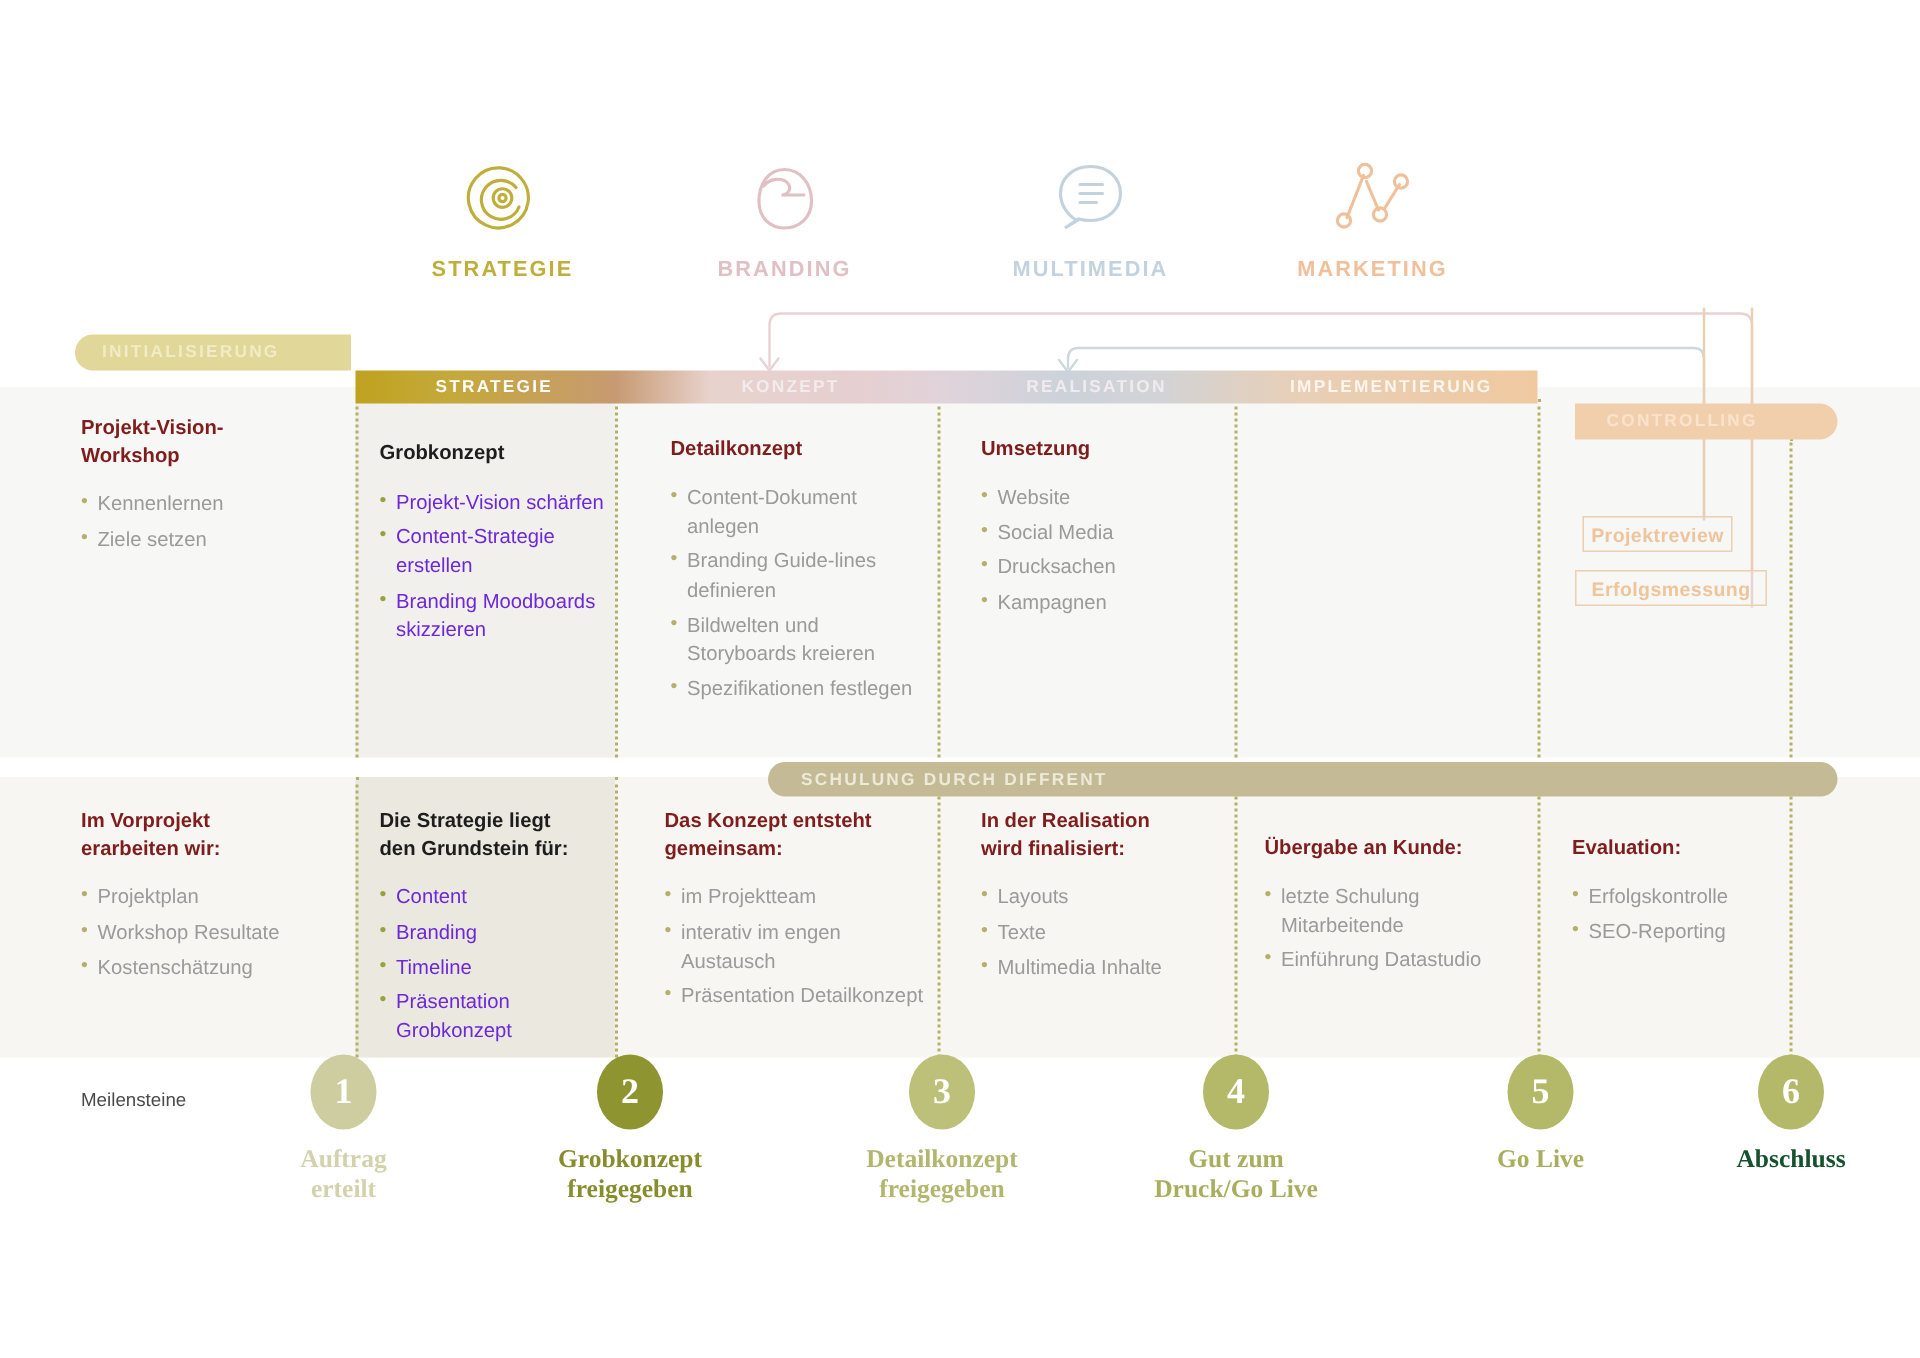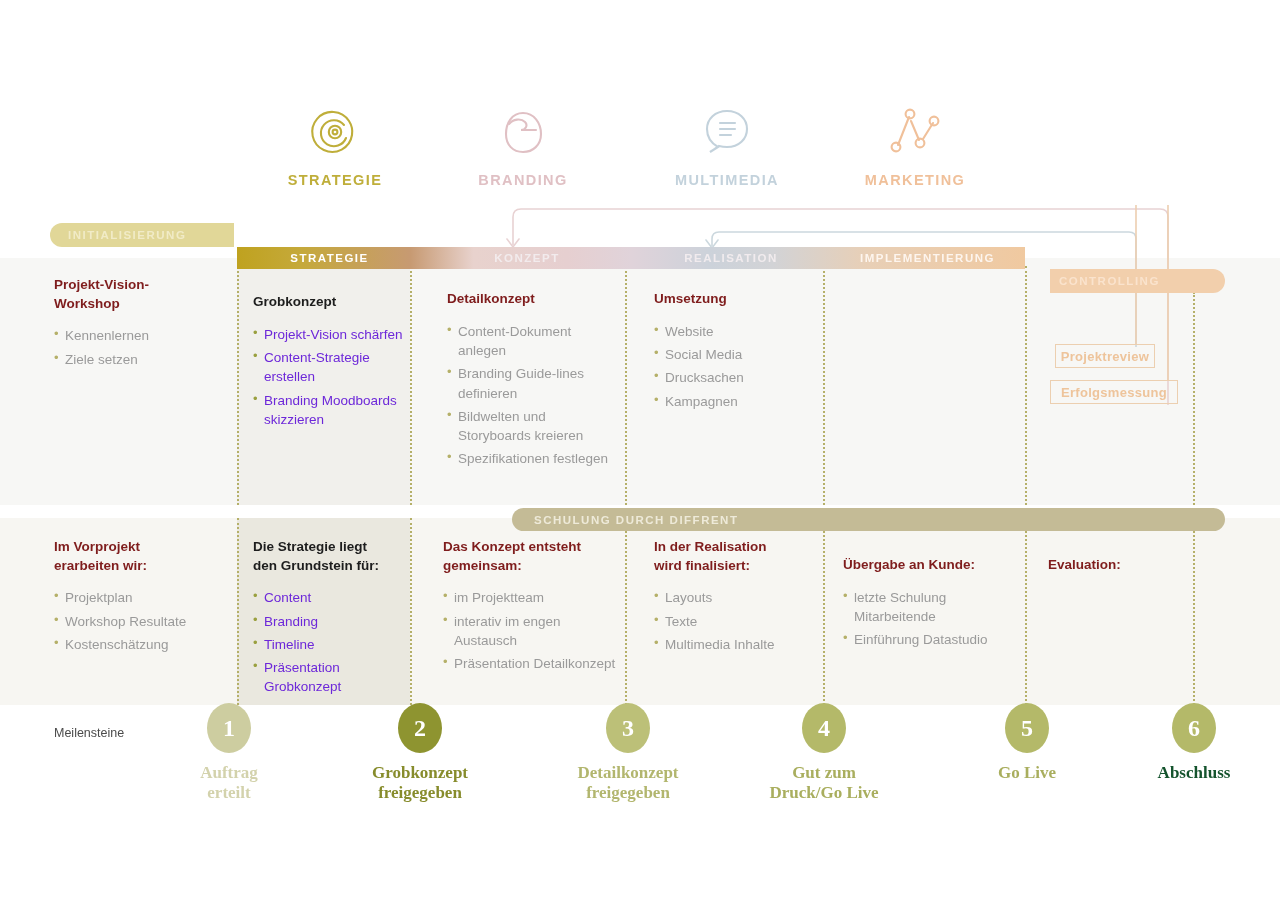--- a/index.html
+++ b/index.html
@@ -61,21 +61,21 @@
     position:absolute; display:flex; align-items:center;
     font-size:11.5px; font-weight:bold; letter-spacing:1.5px;
     color:#ffffff; padding-left:18px;
   }
   .pill-init {
     left:50px; top:223px; width:184px; height:24px;
     background:#e1d798; border-radius:12px 0 0 12px;text-align:right;
   }
   .pill-ctrl {
     left:1050px; top:269px; width:175px; height:24px;
-    background:#f2cfac; border-radius:0 12px 12px 0; padding-left:9px;
+    background:#f2cfac; border-radius:0 12px 12px 0; padding-left:21px;
   }
   .pill-schulung {
     left:512px; top:508px; width:713px; height:23px;
     background:#c4bb96; border-radius:12px; padding-left:22px;
   }
 
   
   .col { position:absolute; }
   .col h4 {
     font-size:13.5px; font-weight:bold; line-height:1.38;
@@ -320,20 +320,24 @@
   <div class="col" style="left:843px; top:556px; width:178px;">
     <h4>Übergabe an Kunde:</h4>
     <ul>
       <li>letzte Schulung Mitarbeitende</li>
       <li>Einführung Datastudio</li>
     </ul>
   </div>
 
   <div class="col" style="left:1048px; top:556px; width:175px;">
     <h4>Evaluation:</h4>
+    <ul>
+      <li>Erfolgskontrolle</li>
+      <li>SEO-Reporting</li>
+    </ul>
   </div>
 
   <div class="ms-label">Meilensteine</div>
 
   <div class="ms" style="left:144px; top:703px;">
     <div class="circle" style="background:#cdcda0;">1</div>
     <div class="cap" style="color:#d3d2ac;">
       <span>Auftrag</span><br><span>erteilt</span>
     </div>
   </div>

